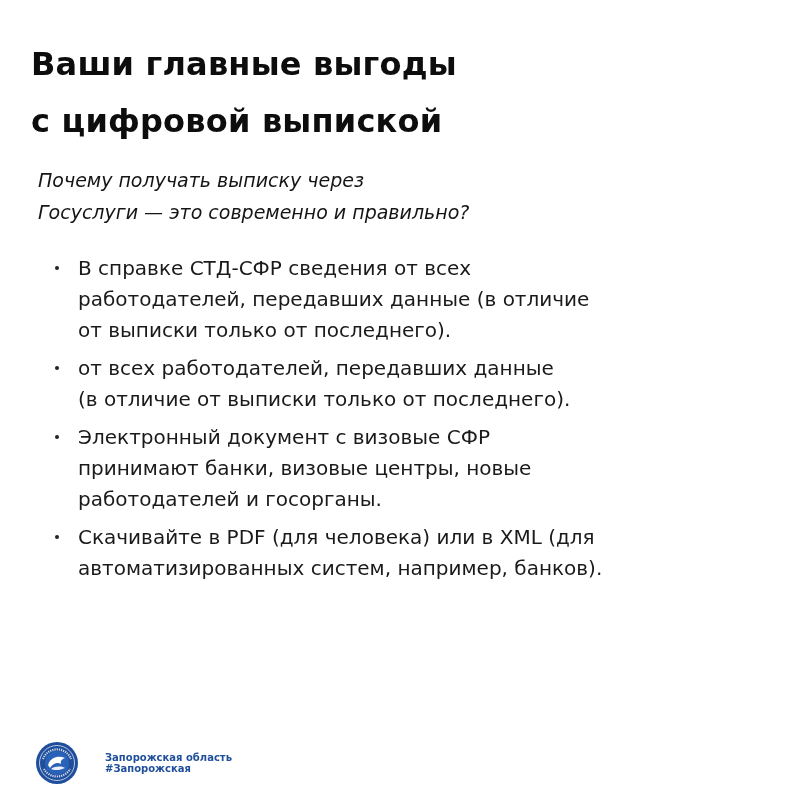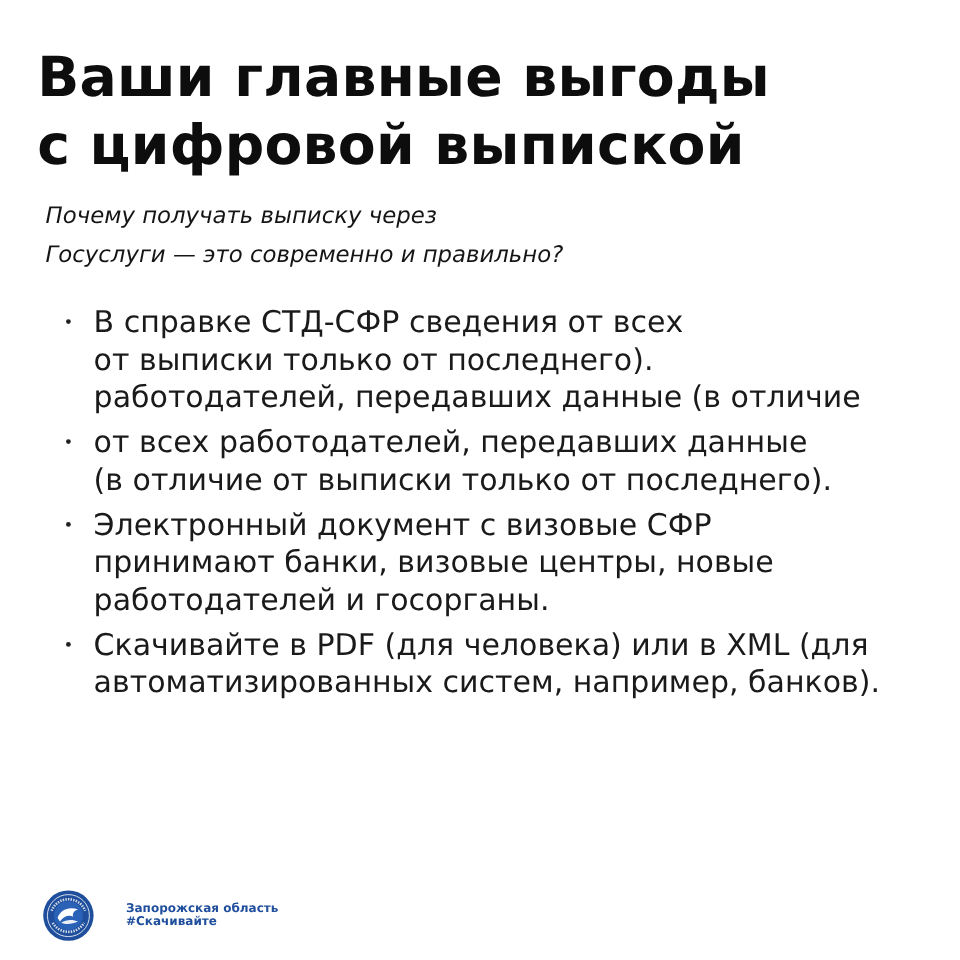--- a/index.html
+++ b/index.html
@@ -15,21 +15,21 @@
       font-family: "Liberation Sans", sans-serif;
       color: #111111;
     }
     .title {
       position: absolute;
       left: 31px;
       top: 36px;
       margin: 0;
       font-family: "DejaVu Sans", sans-serif;
       font-weight: bold;
-      font-size: 46px;
+      font-size: 32px;
       line-height: 57px;
       letter-spacing: 0.2px;
       color: #0d0d0d;
     }
     .title span { display: block; white-space: nowrap; }
     .subtitle {
       position: absolute;
       left: 38px;
       top: 164px;
       margin: 0;
@@ -48,21 +48,21 @@
       width: 730px;
       margin: 0;
       padding: 0;
       list-style: none;
     }
     .bullet-item {
       position: relative;
       padding-left: 28px;
       margin-bottom: 7px;
       font-family: "DejaVu Sans", sans-serif;
-      font-size: 25px;
+      font-size: 20px;
       line-height: 31px;
       color: #1a1a1a;
       font-weight: normal;
     }
     .bullet-item .dot {
       position: absolute;
       left: 5px;
       top: 13px;
       width: 4px;
       height: 4px;
@@ -106,22 +106,22 @@
 
 <h2 class="subtitle">
   <span>Почему получать выписку через</span>
   <span>Госуслуги — это современно и правильно?</span>
 </h2>
 
 <ul class="bullets">
   <li class="bullet-item">
     <span class="dot"></span>
     <span class="line">В справке СТД-СФР сведения от всех</span>
+    <span class="line">работодателей, передавших данные (в отличие</span>
     <span class="line">от выписки только от последнего).</span>
-    <span class="line">работодателей, передавших данные (в отличие</span>
   </li>
   <li class="bullet-item">
     <span class="dot"></span>
     <span class="line">от всех работодателей, передавших данные</span>
     <span class="line">(в отличие от выписки только от последнего).</span>
   </li>
   <li class="bullet-item">
     <span class="dot"></span>
     <span class="line">Электронный документ с визовые СФР</span>
     <span class="line">принимают банки, визовые центры, новые</span>
@@ -141,15 +141,15 @@
       <circle cx="21" cy="21" r="17.5" fill="none" stroke="#ffffff" stroke-width="0.8" opacity="0.85"></circle>
       <circle cx="21" cy="21" r="12" fill="#2a62b8"></circle>
       <path d="M12 23 C14 16, 22 13, 29 16 C26 17, 24 19, 25 22 C22 20, 17 21, 14 26 Z" fill="#ffffff"></path>
       <path d="M15 27 C19 24, 25 24, 29 26 C25 28, 19 29, 15 27 Z" fill="#ffffff" opacity="0.9"></path>
       <path d="M7 17 A15 15 0 0 1 35 17" fill="none" stroke="#ffffff" stroke-width="2.2" stroke-dasharray="1.2 1" opacity="0.8"></path>
       <path d="M8 27 A15 15 0 0 0 34 27" fill="none" stroke="#ffffff" stroke-width="2.2" stroke-dasharray="1.2 1" opacity="0.8"></path>
     </svg>
   </div>
   <div class="footer-text">
     <span>Запорожская область</span>
-    <span>#Скачивайте</span>
+    <span>#Запорожская</span>
   </div>
 </div>
 
 </body></html>

